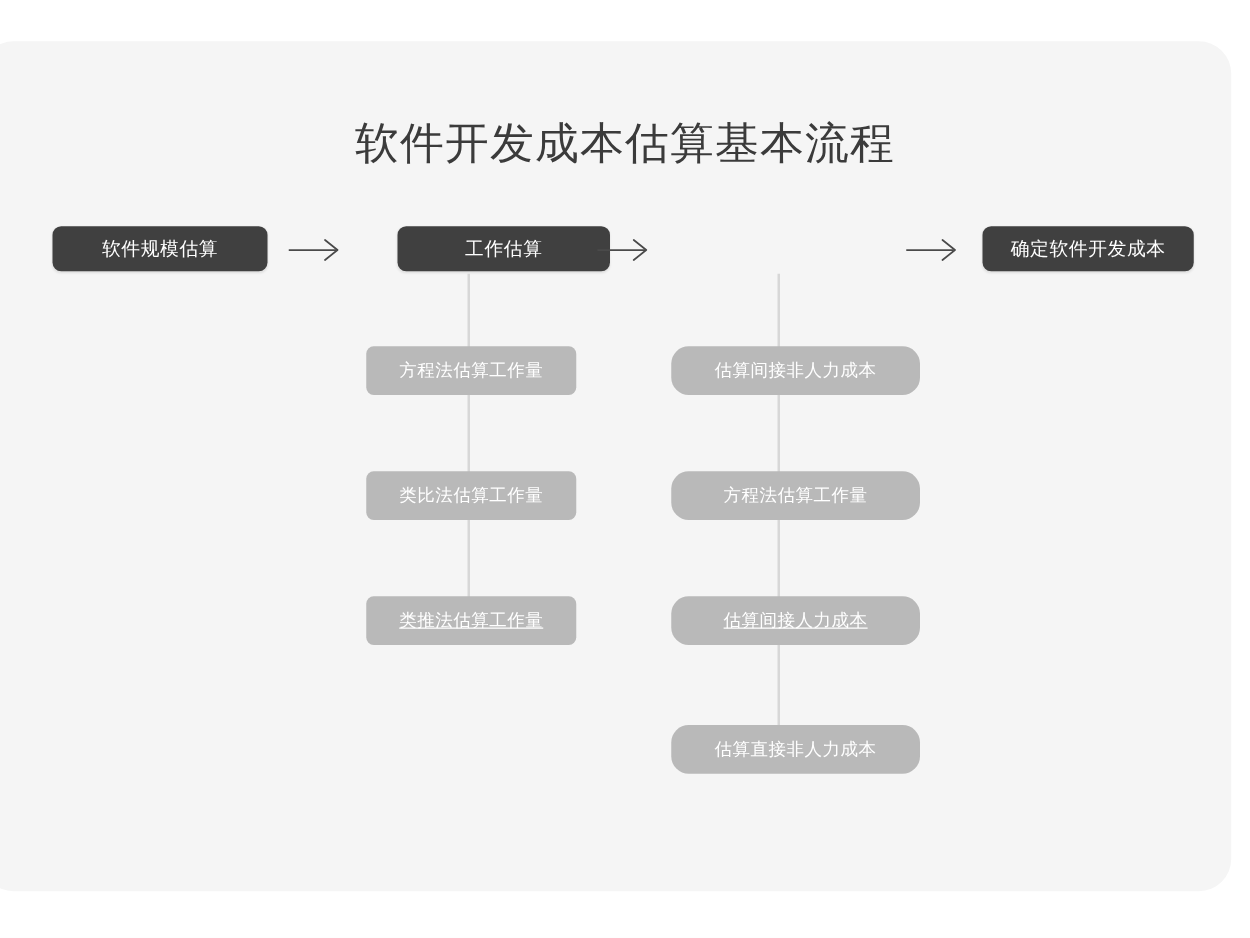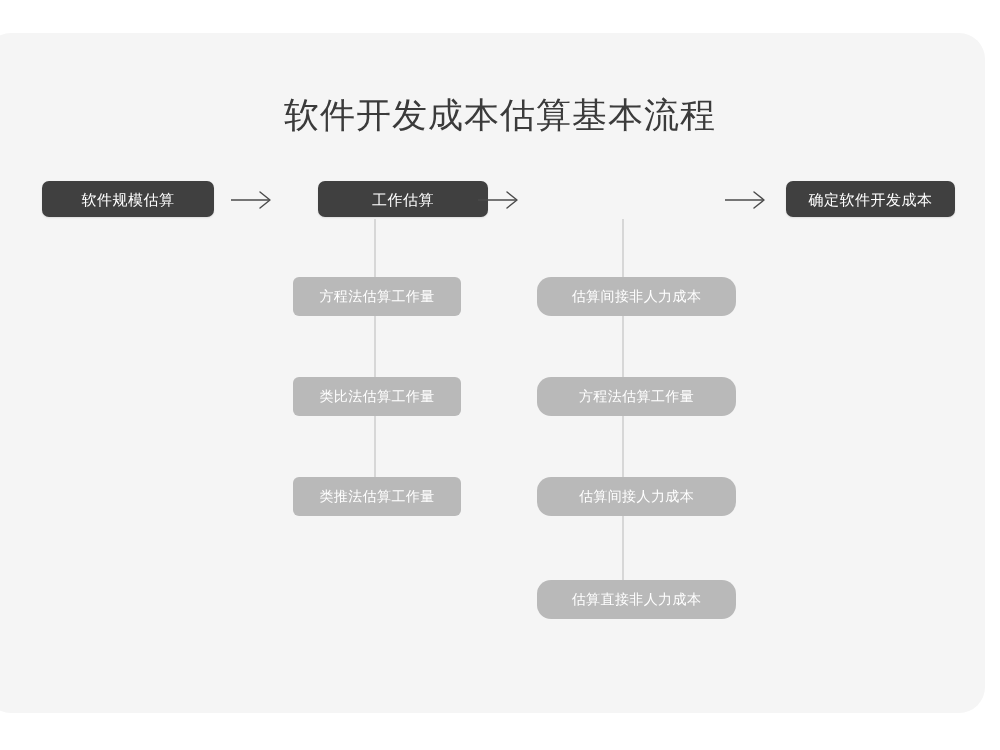--- a/index.html
+++ b/index.html
@@ -117,21 +117,21 @@
     line-height: 39px;
     text-align: center;
     white-space: nowrap;
     letter-spacing: 0.4px;
   }
   .col-left  { left: 293px; width: 168px; }
   .col-right { left: 537px; width: 199px; border-radius: 14px; }
 
   .r0 { top: 277px; }
   .r1 { top: 377px; }
-  .r2 { top: 477px; }
+  .r2 { top: 477px; text-decoration: underline; }
   .r3 { top: 580px; }
 </style>
 </head>
 <body>
 
 <div class="page">
 
   <div class="card"></div>
 
   <div class="diagram">

